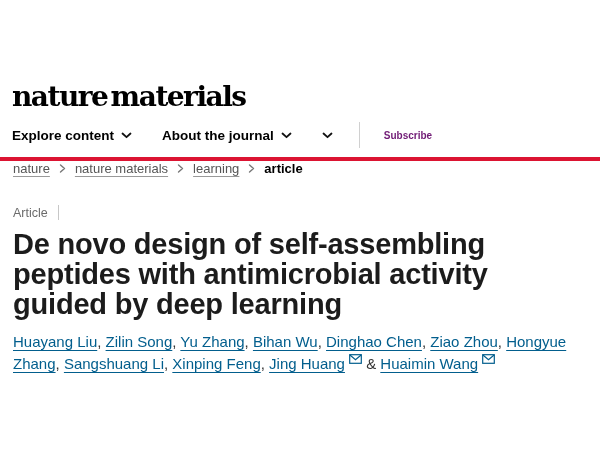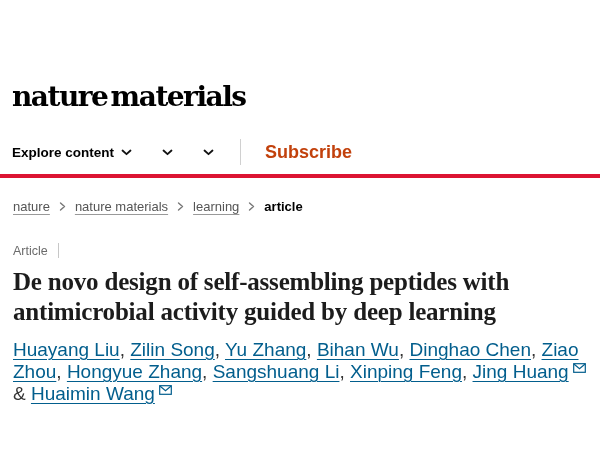--- a/index.html
+++ b/index.html
@@ -25,21 +25,21 @@
     font-weight: 700;
     font-size: 28px;
     line-height: 30px;
     letter-spacing: -1.5px;
     word-spacing: -5px;
     color: #000;
     cursor: pointer;
     display: inline-block;
   }
   .nav-row {
-    margin-top: 28px;
+    margin-top: 11px;
     display: flex;
     align-items: center;
     height: 24px;
   }
   .nav-item {
     display: flex;
     align-items: center;
     gap: 7px;
     font-size: 13.5px;
     font-weight: 700;
@@ -49,37 +49,36 @@
     white-space: nowrap;
   }
   .nav-item svg { display: block; }
   .nav-divider {
     width: 1px;
     height: 26px;
     background: #d0d0d0;
     margin: 0 24px 0 -4px;
   }
   .subscribe {
-    font-size: 18px;
-    font-weight: 700;
-    color: #c2410c;
+    font-size: 10px;
+    font-weight: 700;
+    color: #701a75;
     cursor: pointer;
     white-space: nowrap;
   }
   .red-rule {
     margin-top: 10px;
     height: 4px;
     width: 100%;
   }
   
   .content {
     padding: 0 13px;
   }
   .breadcrumb {
-    margin-top: 21px;
     display: flex;
     align-items: center;
     font-size: 13px;
     color: #555;
   }
   .crumb-link {
     color: #555;
     text-decoration: underline;
     text-decoration-color: #999;
     text-decoration-thickness: 1px;
@@ -104,31 +103,31 @@
   }
   .meta-divider {
     width: 1px;
     height: 15px;
     background: #c7c7c7;
     margin: 0 10px;
   }
   .article-title {
     margin-top: 9px;
     max-width: 572px;
-    font-family: Liberation Serif, serif;
-    font-weight: 700;
-    font-size: 25px;
+    font-family: Liberation Sans, sans-serif;
+    font-weight: 700;
+    font-size: 29px;
     line-height: 30px;
     letter-spacing: -0.2px;
     color: #1c1c1c;
   }
   .author-line {
     margin-top: 12px;
     max-width: 580px;
-    font-size: 19px;
+    font-size: 15px;
     line-height: 22px;
     color: #333;
   }
   .author-link {
     color: #025e8d;
     text-decoration: underline;
     text-decoration-thickness: 1px;
     text-underline-offset: 3px;
     cursor: pointer;
     white-space: normal;
@@ -153,20 +152,21 @@
     <nav class="nav-row">
       <div class="nav-item">
         <span>Explore content</span>
         <span>
           <svg width="11" height="7" viewBox="0 0 11 7">
               <polyline points="1.5,1.5 5.5,5.2 9.5,1.5" fill="none" stroke="#111" stroke-width="1.8" stroke-linecap="round" stroke-linejoin="round"></polyline>
             </svg>
         </span>
       </div>
       <div class="nav-item">
+        <span>About the journal</span>
         <span>
           <svg width="11" height="7" viewBox="0 0 11 7">
               <polyline points="1.5,1.5 5.5,5.2 9.5,1.5" fill="none" stroke="#111" stroke-width="1.8" stroke-linecap="round" stroke-linejoin="round"></polyline>
             </svg>
         </span>
       </div>
       <div class="nav-item">
         <span>
           <svg width="11" height="7" viewBox="0 0 11 7">
               <polyline points="1.5,1.5 5.5,5.2 9.5,1.5" fill="none" stroke="#111" stroke-width="1.8" stroke-linecap="round" stroke-linejoin="round"></polyline>

